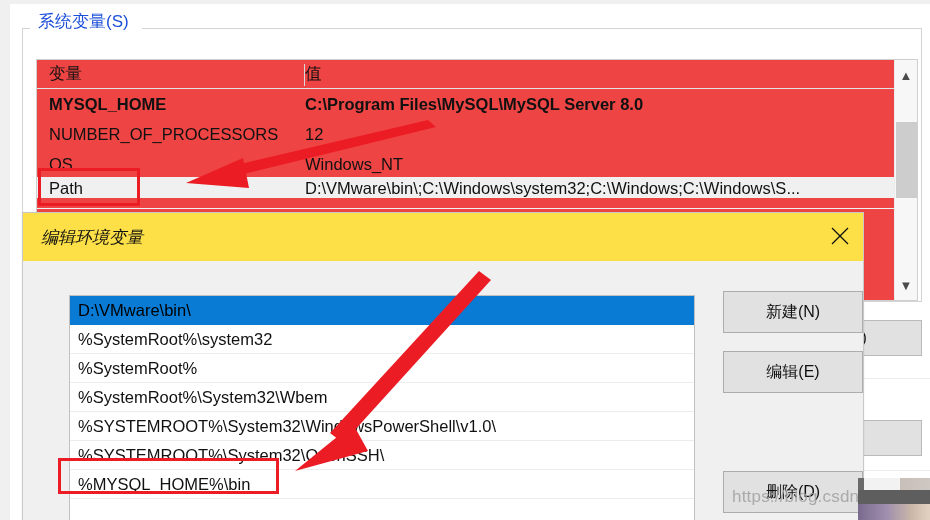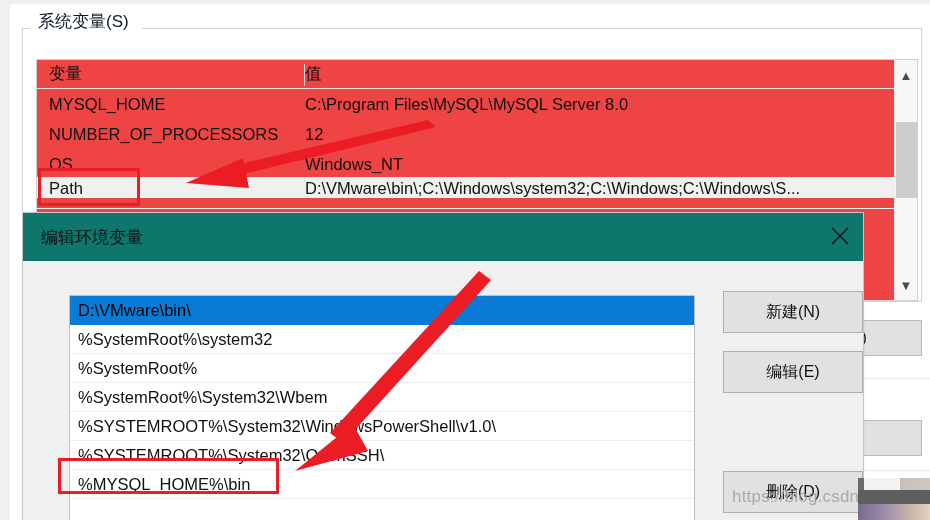--- a/index.html
+++ b/index.html
@@ -10,21 +10,21 @@
     -webkit-font-smoothing:antialiased;
   }
   
   #root{position:absolute;inset:0;background:#f0f0f0;}
   .page-white{position:absolute;left:10px;top:4px;width:920px;height:516px;background:#ffffff;}
 
   
   .groupbox{position:absolute;left:22px;top:28px;width:898px;height:272px;
             border:1px solid #d4d4d4;border-top:1px solid #d4d4d4;}
   .groupbox-label{position:absolute;left:32px;top:12px;background:#ffffff;
-                  padding:0 6px;font-size:17px;color:#0f172a;line-height:20px;}
+                  padding:0 6px;font-size:17px;color:#1d4ed8;line-height:20px;}
   .groupbox-notch{position:absolute;left:30px;top:27px;width:112px;height:3px;background:#ffffff;}
 
   
   .sysvar-list{position:absolute;left:36px;top:59px;width:880px;height:240px;
                background:#ef4444;border:1px solid #cfcfcf;overflow:hidden;}
   .sv-row{position:absolute;left:0;width:880px;height:28px;display:flex;align-items:center;}
   .sv-head{border-bottom:1px solid #e2e2e2;}
   .sv-name{position:absolute;left:12px;font-size:16.5px;color:#111;white-space:nowrap;}
   .sv-value{position:absolute;left:268px;font-size:16.5px;color:#111;white-space:nowrap;}
   .sv-divider{position:absolute;left:267px;top:4px;width:1px;height:22px;background:#d8d8d8;}
@@ -44,21 +44,21 @@
           font-size:16px;color:#111;display:flex;align-items:center;justify-content:center;}
   .bg-btn-1{left:836px;top:320px;width:84px;height:34px;}
   .bg-btn-2{left:836px;top:420px;width:84px;height:34px;}
   .bg-btn span{position:relative;left:-30px;}
 
   .sep-line{position:absolute;left:836px;width:94px;height:1px;background:#ececec;}
 
   
   .modal{position:absolute;left:22px;top:212px;width:840px;height:308px;
          background:#f0f0f0;border:1px solid #c8c8c8;box-shadow:0 0 0 1px rgba(0,0,0,.02);}
-  .modal-title-bar{position:absolute;left:0;top:0;width:840px;height:48px;background:#0f766e;}
+  .modal-title-bar{position:absolute;left:0;top:0;width:840px;height:48px;background:#fde047;font-style:italic;}
   .modal-title{position:absolute;left:18px;top:13px;font-size:17px;color:#111;}
   .modal-close{position:absolute;right:0;top:0;width:46px;height:46px;
                display:flex;align-items:center;justify-content:center;background:transparent;
                border:none;cursor:pointer;padding:0;}
   .modal-close svg{display:block;}
 
   
   .path-list{position:absolute;left:46px;top:82px;width:624px;height:224px;
              background:#ffffff;border:1px solid #c0c0c0;overflow:hidden;}
   .p-row{position:relative;height:28px;line-height:28px;border-bottom:1px solid #ededed;
@@ -101,21 +101,21 @@
   <div class="groupbox-label">系统变量(S)</div>
 
   <div class="sysvar-list">
 
     <div class="sv-row sv-head" style="top:0px;">
       <div class="sv-name">变量</div>
       <div class="sv-divider"></div>
       <div class="sv-value">值</div>
     </div>
 
-    <div class="sv-row" style="top:30px;">
+    <div class="sv-row" style="top:30px;font-weight:bold;">
       <div class="sv-name">MYSQL_HOME</div>
       <div class="sv-value">C:\Program Files\MySQL\MySQL Server 8.0</div>
     </div>
 
     <div class="sv-row" style="top:60px;">
       <div class="sv-name">NUMBER_OF_PROCESSORS</div>
       <div class="sv-value">12</div>
     </div>
 
     <div class="sv-row" style="top:90px;">

